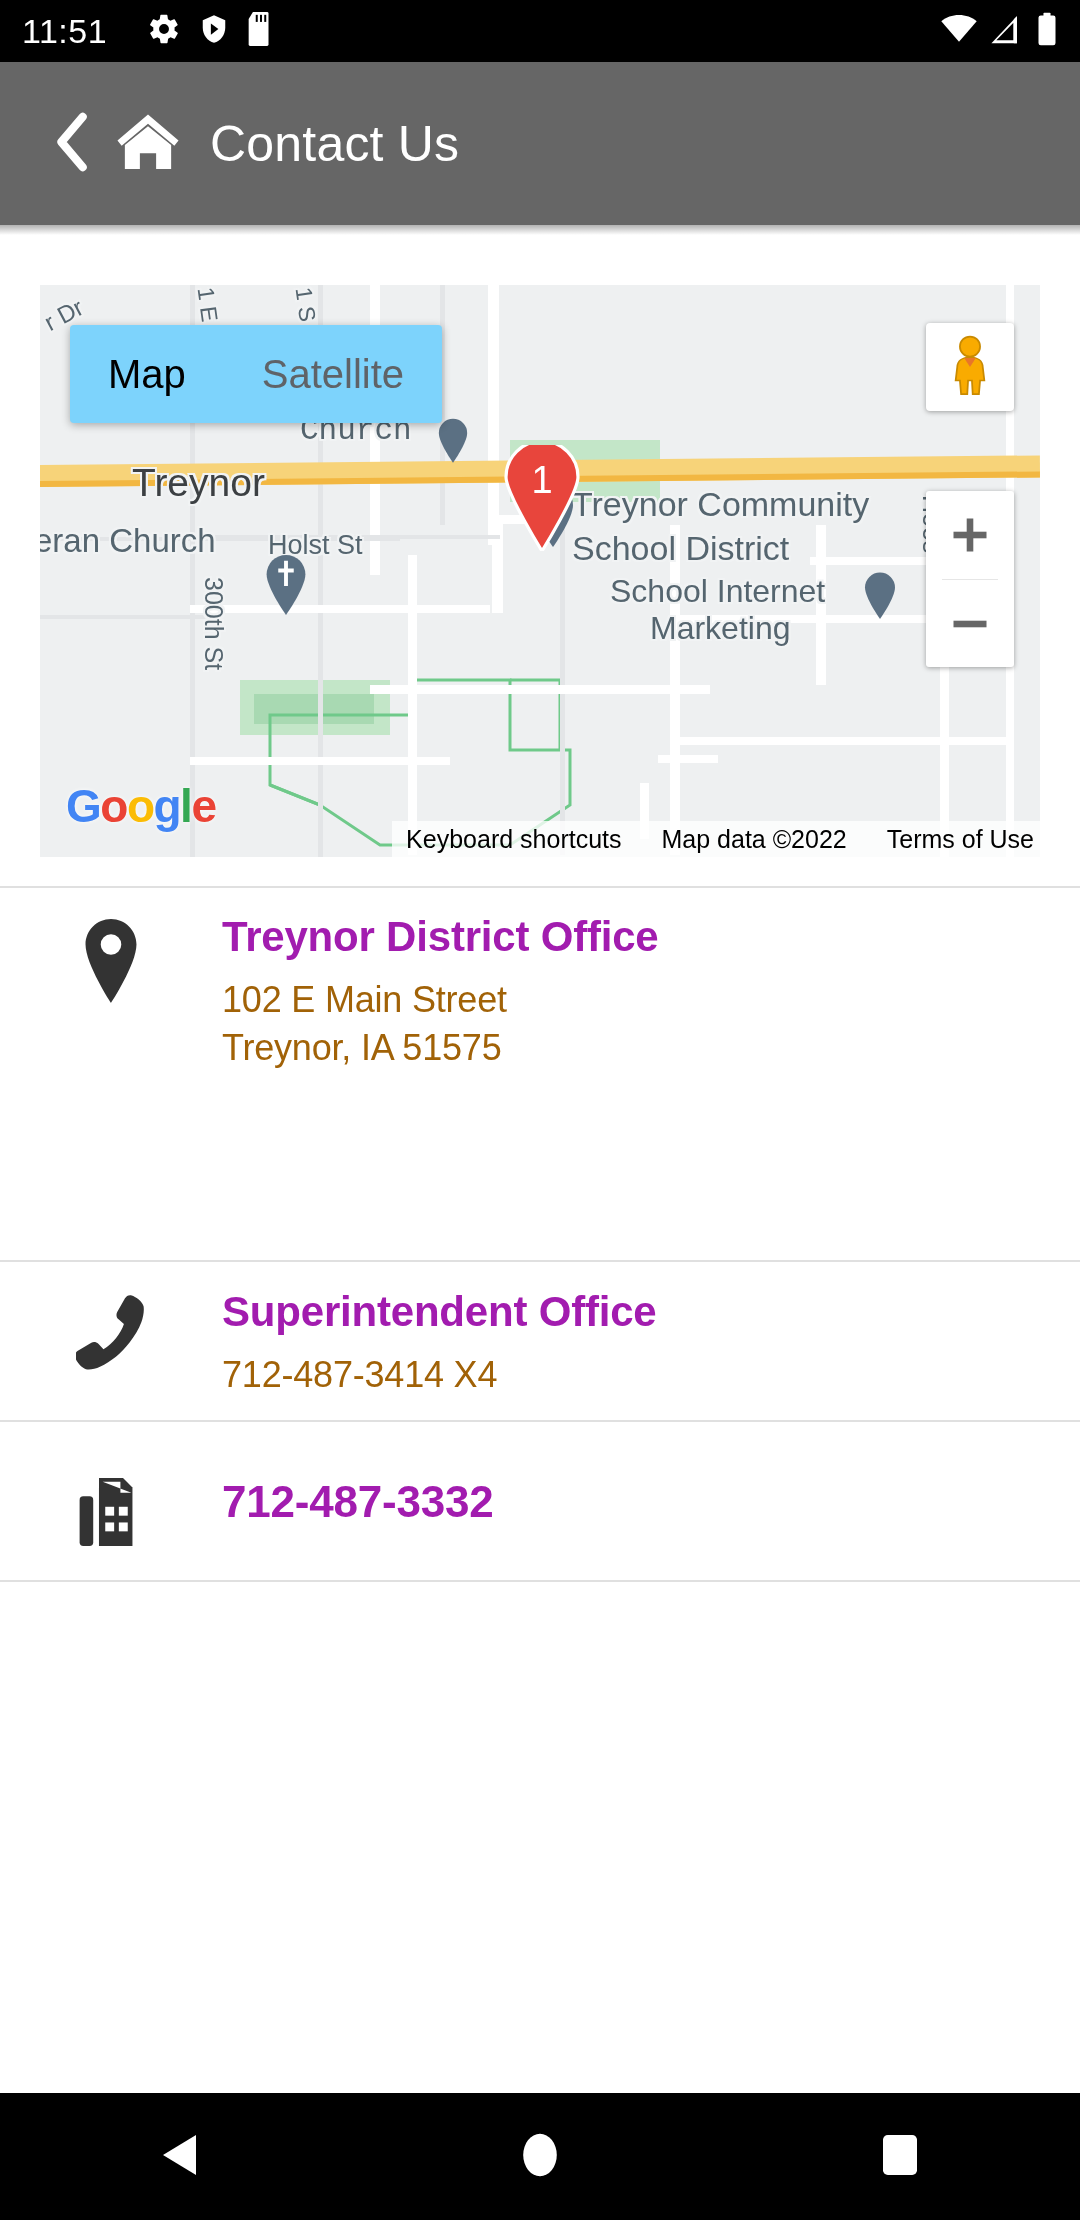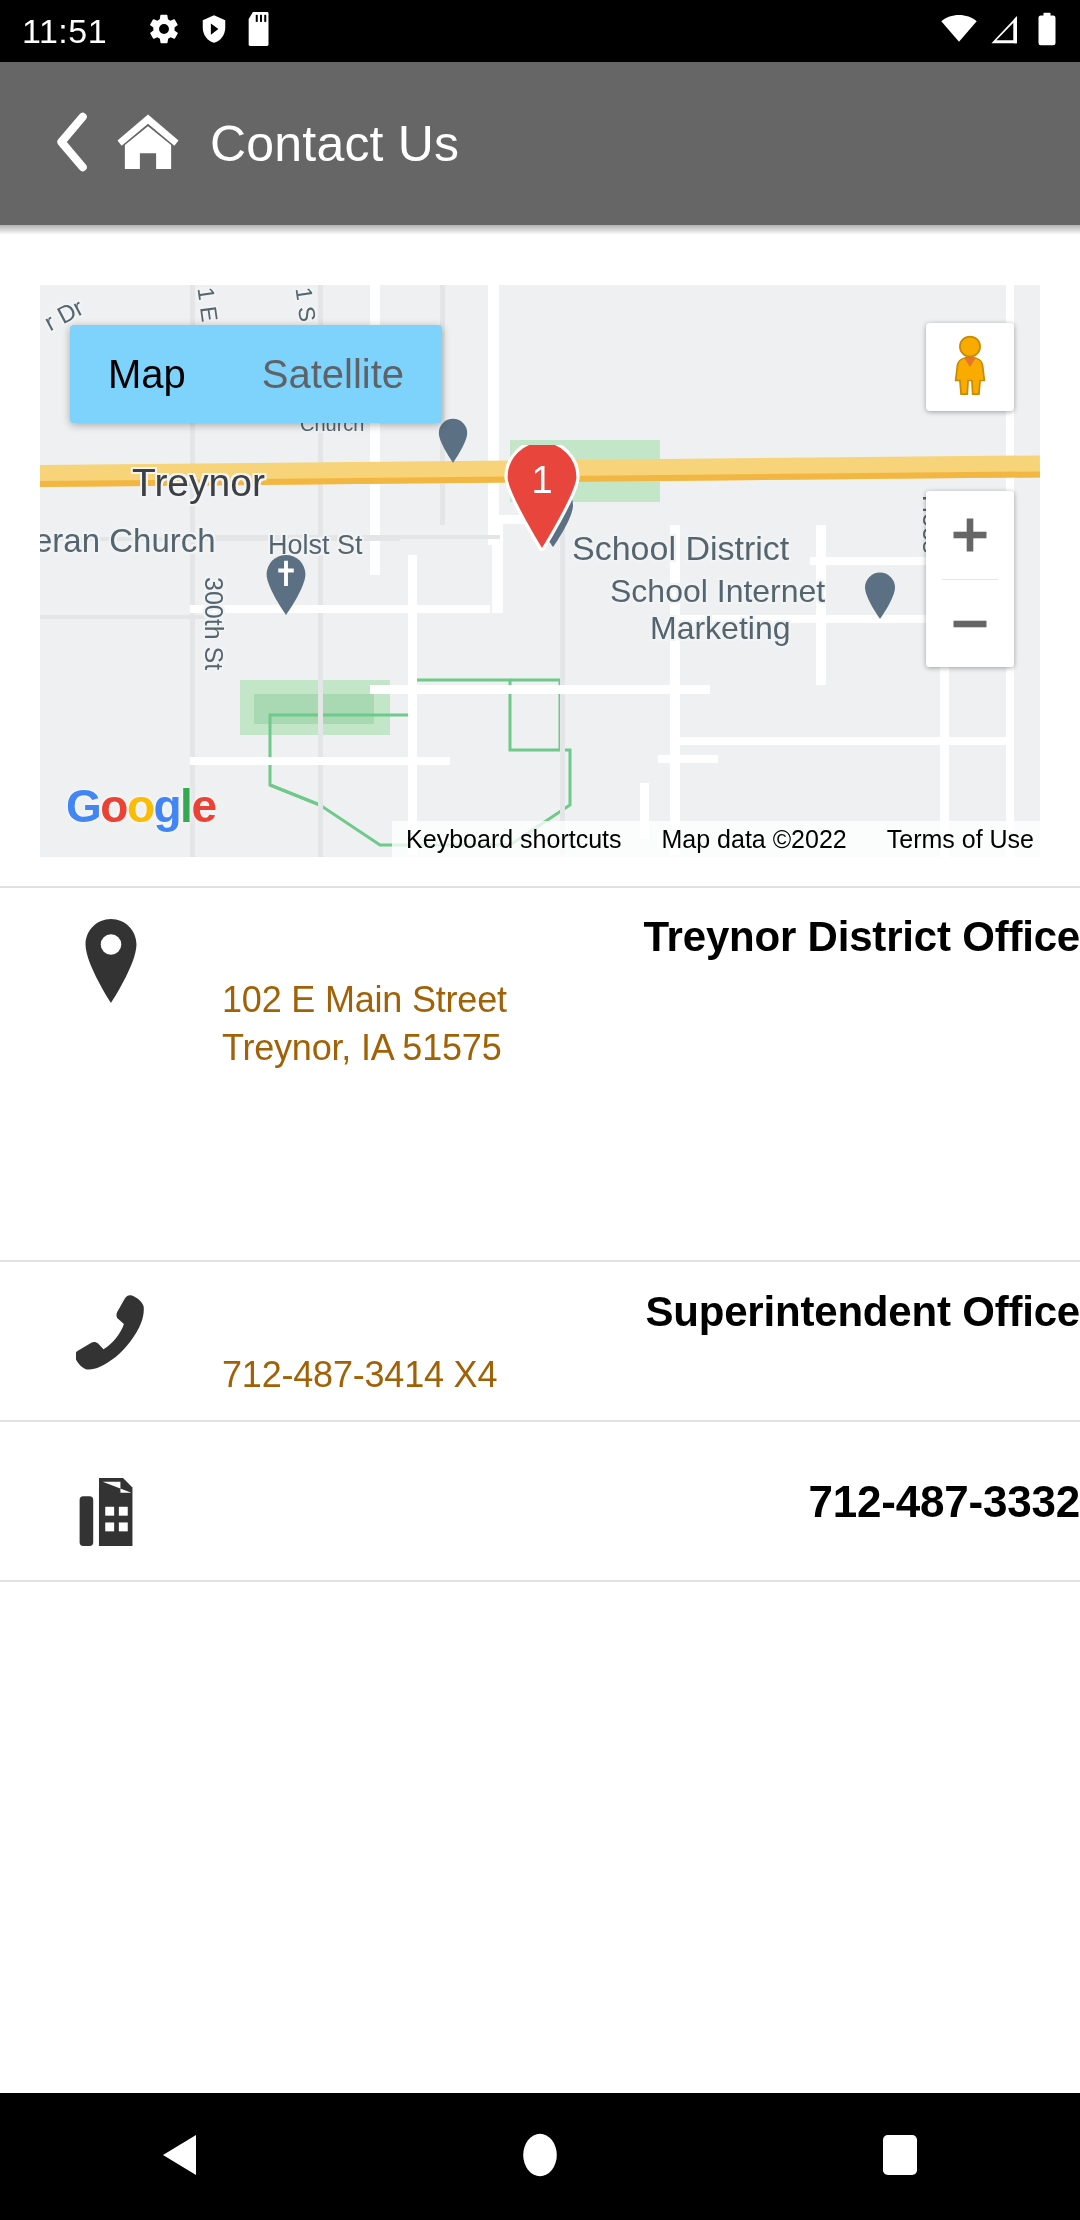--- a/index.html
+++ b/index.html
@@ -152,22 +152,22 @@
   .divider { position:absolute; left:0; width:1080px; height:2px; background:#e0e0e0; }
 
   .row { position:absolute; left:0; width:1080px; display:flex; }
   .row-icon {
     width:222px; flex:0 0 222px;
     display:flex; justify-content:center;
     padding-top:8px;
   }
   .row-body { flex:1; }
   .row-title {
-    font-size:42px; font-weight:700; color:#000000;
-    line-height:1.22; letter-spacing:-0.2px;text-align:right;
+    font-size:42px; font-weight:700; color:#a21caf;
+    line-height:1.22; letter-spacing:-0.2px;
   }
   .row-sub {
     font-size:36px; font-weight:400; color:#a16207;
     line-height:1.32; letter-spacing:-0.2px;
   }
 
   
   .nav-bar {
     position:absolute; bottom:0; left:0;
     width:1080px; height:127px;
@@ -291,30 +291,31 @@
       <div class="road-white" style="left:618px;top:470px;width:60px;height:8px;"></div>
       <div class="road-white" style="left:600px;top:498px;width:9px;height:56px;"></div>
 
       <div class="hwy-casing" style="left:0;top:180px;width:1000px;height:22px;transform:rotate(-0.55deg);transform-origin:left center;"></div>
       <div class="hwy-core" style="left:0;top:196px;width:1000px;height:6px;transform:rotate(-0.55deg);transform-origin:left center;"></div>
 
       <div class="map-label" style="left:4px;top:16px;font-size:24px;transform:rotate(-28deg);">r Dr</div>
       <div class="map-label" style="left:150px;top:6px;font-size:23px;transform:rotate(82deg);">1 E</div>
       <div class="map-label" style="left:248px;top:6px;font-size:23px;transform:rotate(82deg);">1 S</div>
 
-      <div class="map-label" style="left:260px;top:128px;font-size:20px;">Church</div>
+      <div class="map-label" style="left:260px;top:128px;font-size:31px;font-family:Liberation Mono, monospace;">Church</div>
 
       <div class="map-label big" style="left:92px;top:176px;font-size:39px;color:#3c4043;">Treynor</div>
 
       <div class="map-label" style="left:228px;top:245px;">Holst St</div>
 
       <div class="map-label" style="left:-6px;top:237px;font-size:33px;">eran Church</div>
 
       <div class="map-label vert" style="left:188px;top:292px;font-size:25px;">300th St</div>
 
+      <div class="map-label" style="left:532px;top:200px;font-size:34px;">Treynor Community</div>
       <div class="map-label" style="left:532px;top:244px;font-size:34px;">School District</div>
 
       <div class="map-label" style="left:570px;top:288px;font-size:32px;">School Internet</div>
       <div class="map-label" style="left:610px;top:325px;font-size:32px;">Marketing</div>
 
       <div class="map-label vert" style="left:906px;top:210px;font-size:25px;">Hees</div>
 
       <div class="marker-poi" style="left:396px;top:132px;">
         <svg width="34" height="46" viewBox="0 0 24 32">
           <path d="M12 32C12 32 22 18 22 11A10 10 0 0 0 2 11C2 18 12 32 12 32z" fill="#5b7083"></path>

